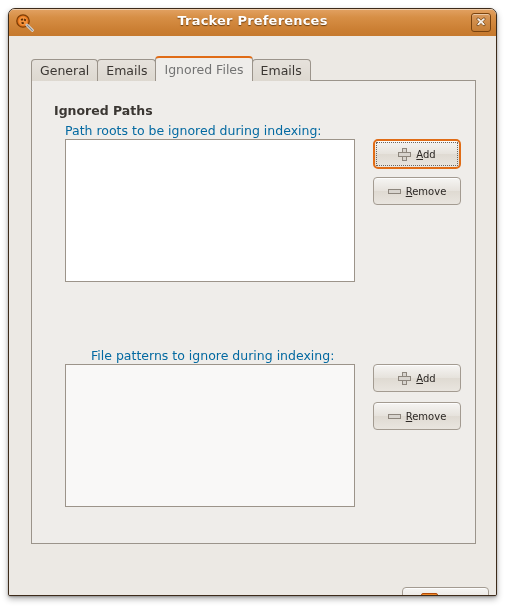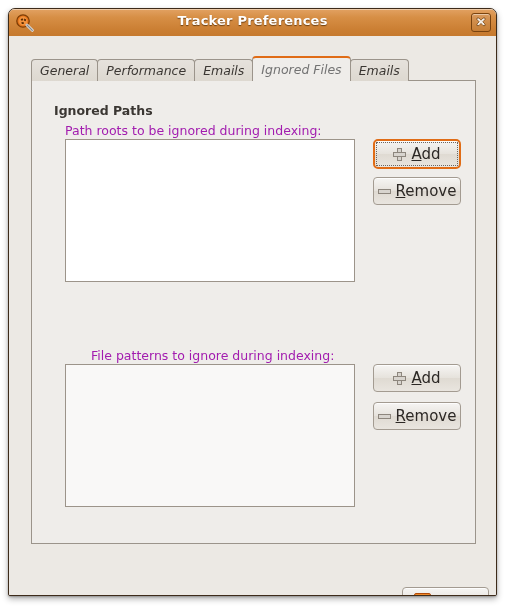--- a/index.html
+++ b/index.html
@@ -98,21 +98,20 @@
     display: flex;
     align-items: center;
     font-size: 12.5px;
     color: #3b3733;
     background: linear-gradient(to bottom, #e6e2dc 0%, #ddd8d0 100%);
     border: 1px solid #9b948b;
     border-bottom: none;
     border-radius: 4px 4px 0 0;
     margin-right: -1px;
     box-sizing: border-box;
-    font-style: italic;
   }
   .tab.active {
     height: 25px;
     background: #efedea;
     border-color: #9b948b;
     border-top: 2px solid #e06c16;
     color: #737373;
     z-index: 4;
   }
 
@@ -131,39 +130,39 @@
   
   .section-title {
     position: absolute;
     font-size: 12.5px;
     font-weight: bold;
     color: #3b3733;
   }
   .section-sub {
     position: absolute;
     font-size: 12.5px;
-    color: #a21caf;
+    color: #0369a1;
   }
   .listbox {
     position: absolute;
     width: 290px;
     border: 1px solid #9c948a;
     box-sizing: border-box;
   }
   #paths-list { left: 33px; top: 58px; height: 143px; background: #ffffff; }
   #patterns-list { left: 33px; top: 283px; height: 143px; background: #f9f8f7; }
 
   
   .btn {
     position: absolute;
     display: flex;
     align-items: center;
     justify-content: center;
     gap: 5px;
-    font-size: 15px;
+    font-size: 10px;
     color: #2c2825;
     background: linear-gradient(to bottom, #f6f5f3 0%, #e6e2dc 50%, #dfdad2 51%, #e9e5df 100%);
     border: 1px solid #a39b91;
     border-radius: 4px;
     box-sizing: border-box;
     box-shadow: inset 0 1px 0 rgba(255,255,255,0.8);
   }
   .btn.focused {
     border: 2px solid #e06c16;
     border-radius: 5px;
@@ -247,23 +246,20 @@
     </div>
   </div>
 
   <div id="client">
 
     <div id="tabstrip">
       <div class="tab">
         <span>General</span>
       </div>
       <div class="tab">
-        <span>Performance</span>
-      </div>
-      <div class="tab">
         <span>Emails</span>
       </div>
       <div class="tab active">
         <span>Ignored Files</span>
       </div>
       <div class="tab">
         <span>Emails</span>
       </div>
     </div>
 

